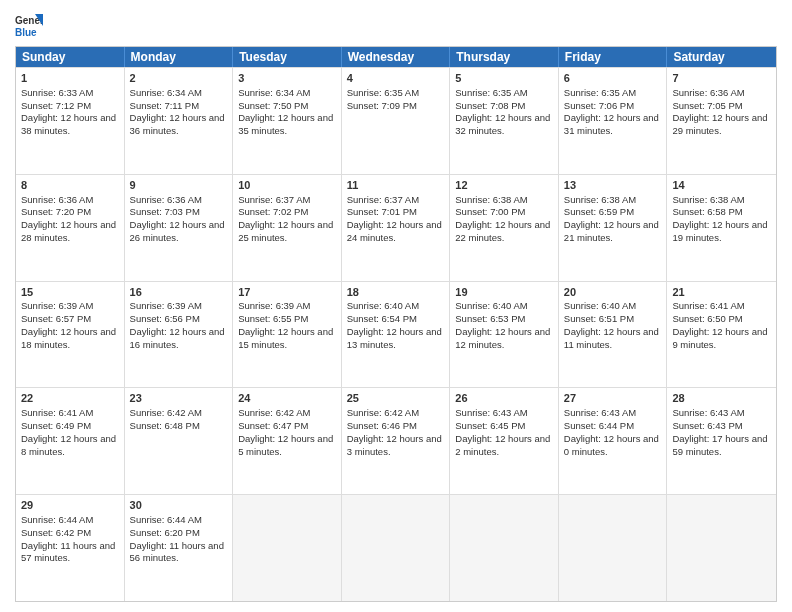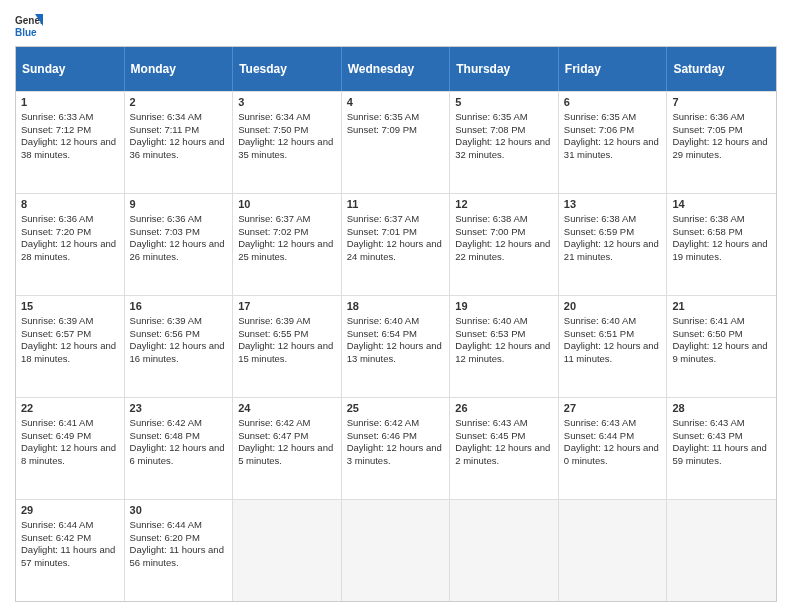--- a/index.html
+++ b/index.html
@@ -64,21 +64,21 @@
     }
     .cal-header {
       display: grid;
       grid-template-columns: repeat(7, 1fr);
       background: #2a6db5;
     }
     .cal-header-cell {
       color: #fff;
       font-size: 12px;
       font-weight: bold;
-      padding: 15px 6px;
+      padding: 3px 6px;
       border-right: 1px solid #4a8dd5;
       text-align: left;
     }
     .cal-header-cell:last-child { border-right: none; }
     .cal-body {
       flex: 1;
       display: flex;
       flex-direction: column;
     }
     .cal-row {
@@ -160,26 +160,26 @@
           <div class="cal-cell"><span class="day-num">15</span><span>Sunrise: 6:39 AM</span><br><span>Sunset: 6:57 PM</span><br><span>Daylight: 12 hours and 18 minutes.</span></div>
           <div class="cal-cell"><span class="day-num">16</span><span>Sunrise: 6:39 AM</span><br><span>Sunset: 6:56 PM</span><br><span>Daylight: 12 hours and 16 minutes.</span></div>
           <div class="cal-cell"><span class="day-num">17</span><span>Sunrise: 6:39 AM</span><br><span>Sunset: 6:55 PM</span><br><span>Daylight: 12 hours and 15 minutes.</span></div>
           <div class="cal-cell"><span class="day-num">18</span><span>Sunrise: 6:40 AM</span><br><span>Sunset: 6:54 PM</span><br><span>Daylight: 12 hours and 13 minutes.</span></div>
           <div class="cal-cell"><span class="day-num">19</span><span>Sunrise: 6:40 AM</span><br><span>Sunset: 6:53 PM</span><br><span>Daylight: 12 hours and 12 minutes.</span></div>
           <div class="cal-cell"><span class="day-num">20</span><span>Sunrise: 6:40 AM</span><br><span>Sunset: 6:51 PM</span><br><span>Daylight: 12 hours and 11 minutes.</span></div>
           <div class="cal-cell"><span class="day-num">21</span><span>Sunrise: 6:41 AM</span><br><span>Sunset: 6:50 PM</span><br><span>Daylight: 12 hours and 9 minutes.</span></div>
         </div>
         <div class="cal-row">
           <div class="cal-cell"><span class="day-num">22</span><span>Sunrise: 6:41 AM</span><br><span>Sunset: 6:49 PM</span><br><span>Daylight: 12 hours and 8 minutes.</span></div>
-          <div class="cal-cell"><span class="day-num">23</span><span>Sunrise: 6:42 AM</span><br><span>Sunset: 6:48 PM</span><br><span>Daylight: 12 hours and 6 minutes.</span></div>
+          <div class="cal-cell"><span class="day-num">23</span><span>Sunrise: 6:42 AM</span><br><span>Sunset: 6:48 PM</span><br></div>
           <div class="cal-cell"><span class="day-num">24</span><span>Sunrise: 6:42 AM</span><br><span>Sunset: 6:47 PM</span><br><span>Daylight: 12 hours and 5 minutes.</span></div>
           <div class="cal-cell"><span class="day-num">25</span><span>Sunrise: 6:42 AM</span><br><span>Sunset: 6:46 PM</span><br><span>Daylight: 12 hours and 3 minutes.</span></div>
           <div class="cal-cell"><span class="day-num">26</span><span>Sunrise: 6:43 AM</span><br><span>Sunset: 6:45 PM</span><br><span>Daylight: 12 hours and 2 minutes.</span></div>
           <div class="cal-cell"><span class="day-num">27</span><span>Sunrise: 6:43 AM</span><br><span>Sunset: 6:44 PM</span><br><span>Daylight: 12 hours and 0 minutes.</span></div>
-          <div class="cal-cell"><span class="day-num">28</span><span>Sunrise: 6:43 AM</span><br><span>Sunset: 6:43 PM</span><br><span>Daylight: 11 hours and 59 minutes.</span></div>
+          <div class="cal-cell"><span class="day-num">28</span><span>Sunrise: 6:43 AM</span><br><span>Sunset: 6:43 PM</span><br><span>Daylight: 17 hours and 59 minutes.</span></div>
         </div>
         <div class="cal-row">
           <div class="cal-cell"><span class="day-num">29</span><span>Sunrise: 6:44 AM</span><br><span>Sunset: 6:42 PM</span><br><span>Daylight: 11 hours and 57 minutes.</span></div>
           <div class="cal-cell"><span class="day-num">30</span><span>Sunrise: 6:44 AM</span><br><span>Sunset: 6:20 PM</span><br><span>Daylight: 11 hours and 56 minutes.</span></div>
           <div class="cal-cell empty"></div>
           <div class="cal-cell empty"></div>
           <div class="cal-cell empty"></div>
           <div class="cal-cell empty"></div>
           <div class="cal-cell empty"></div>
         </div>

